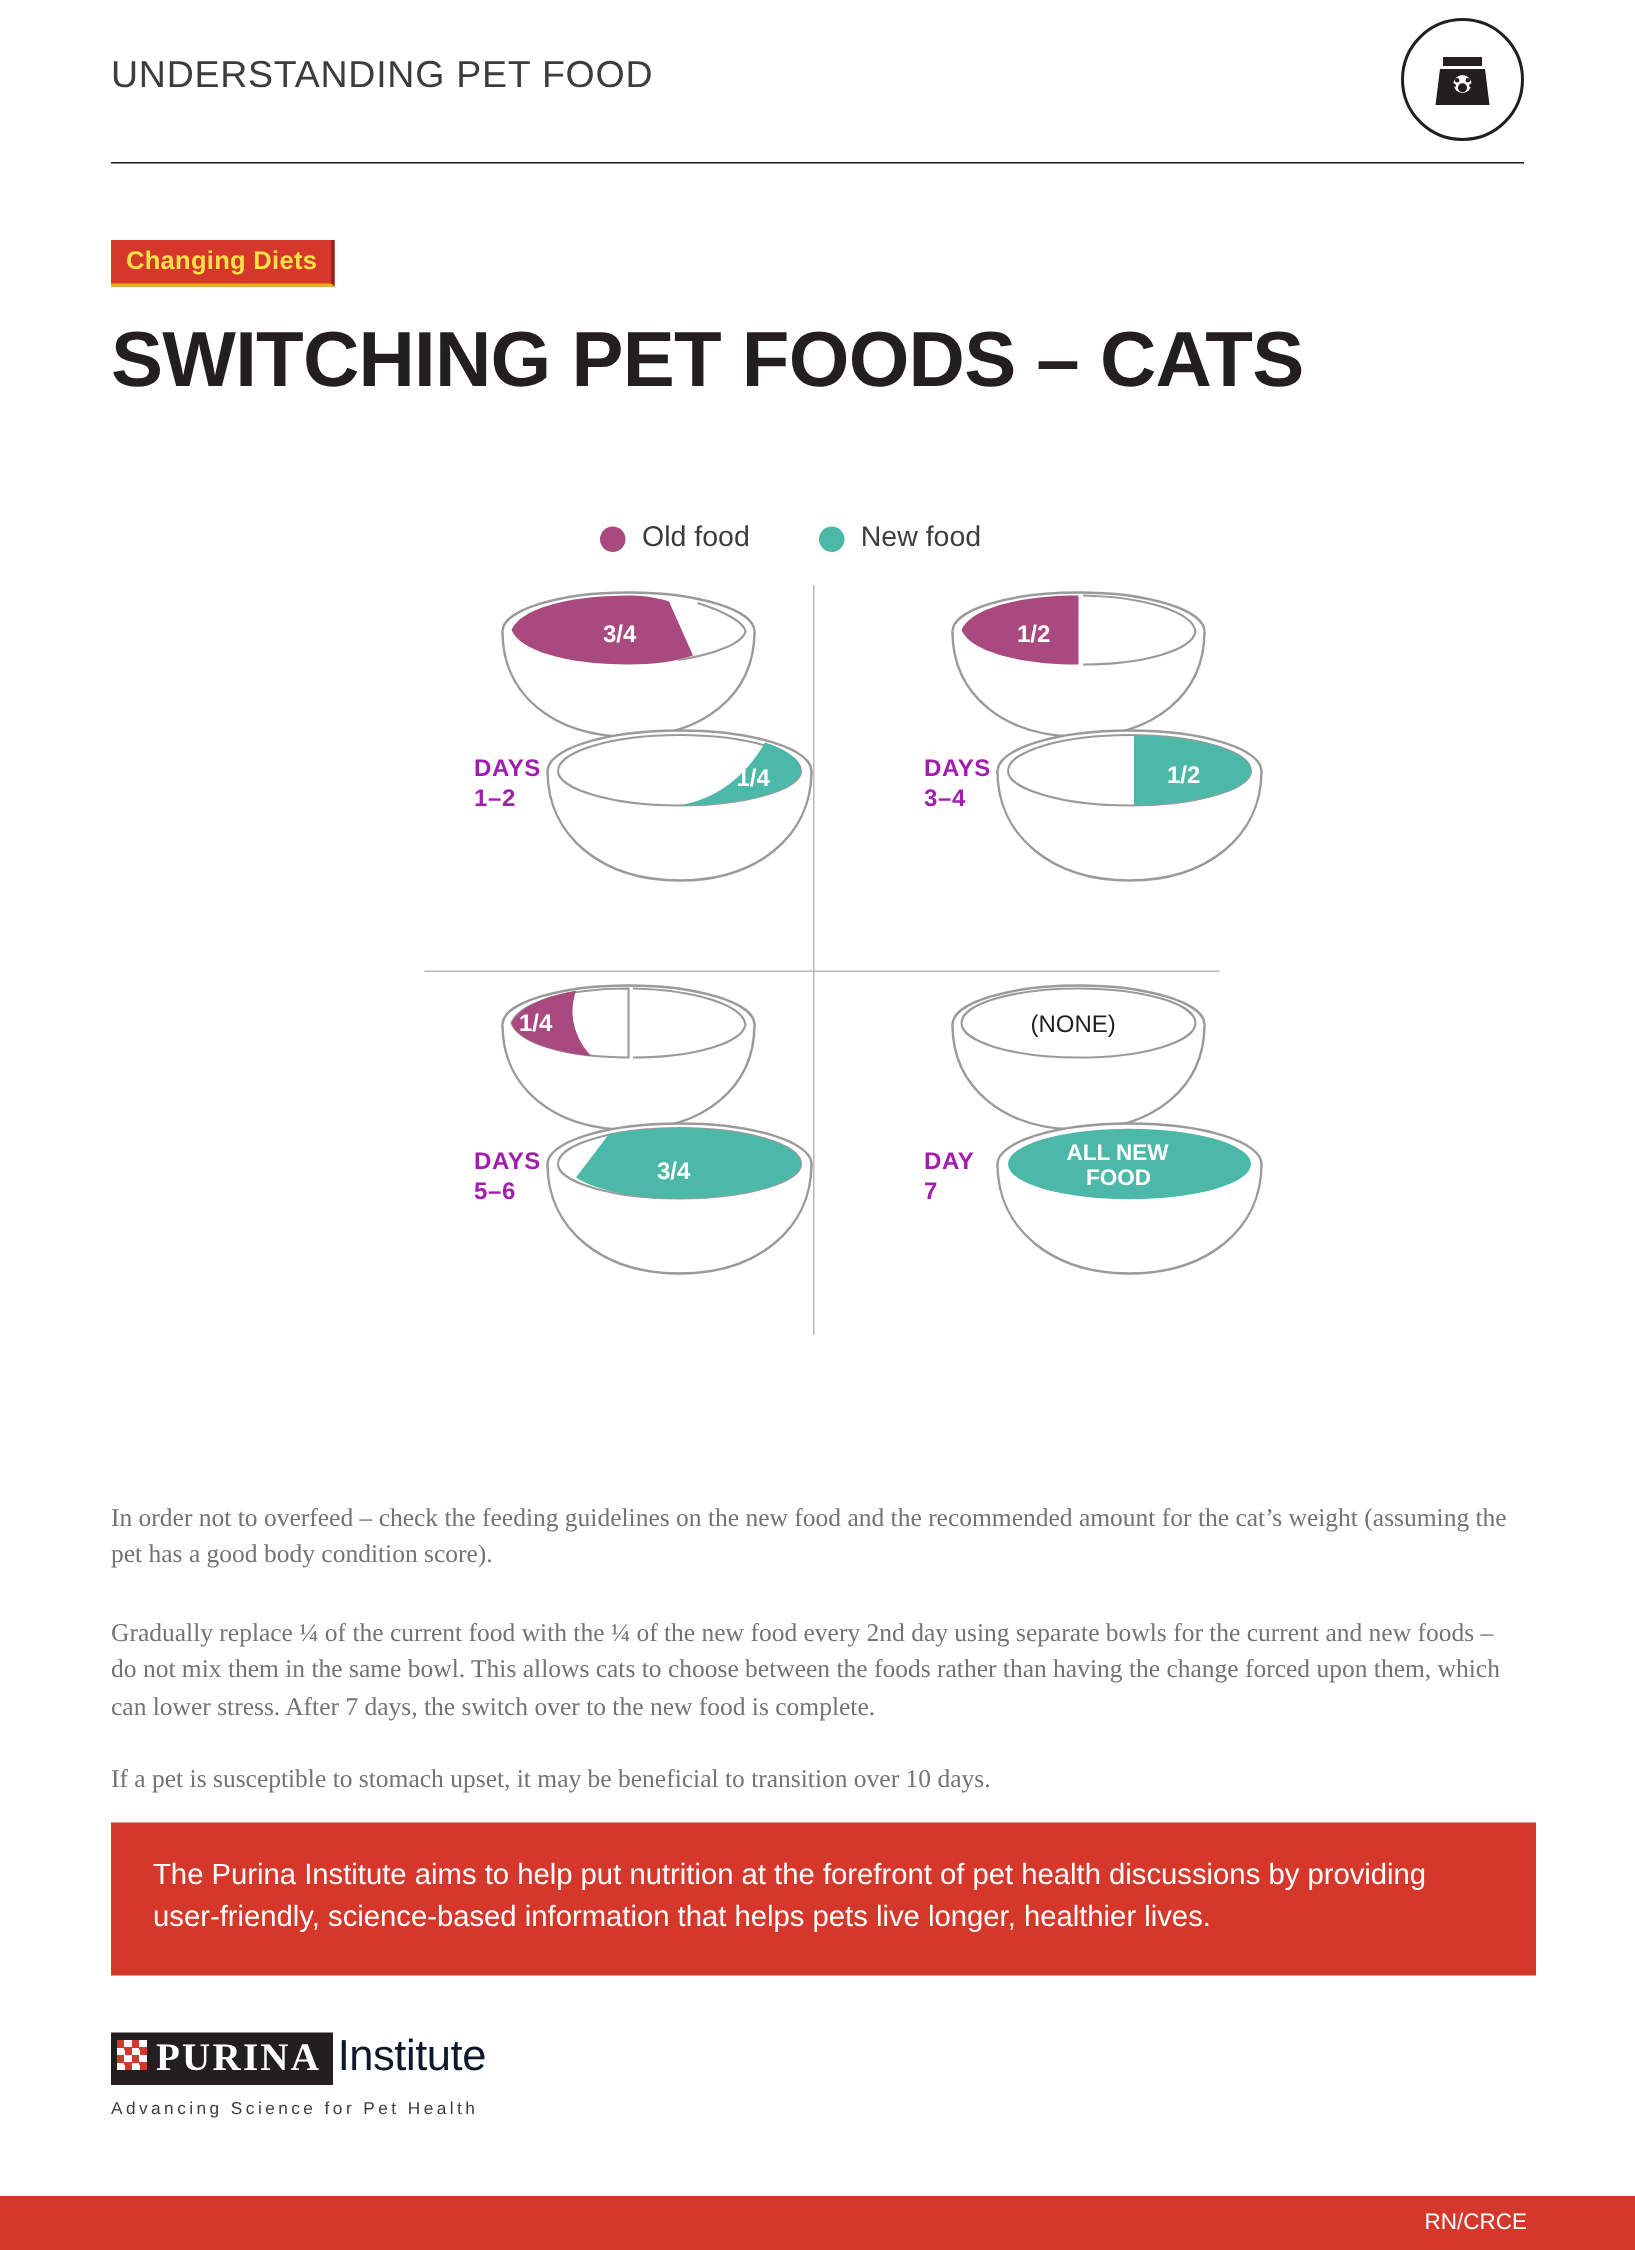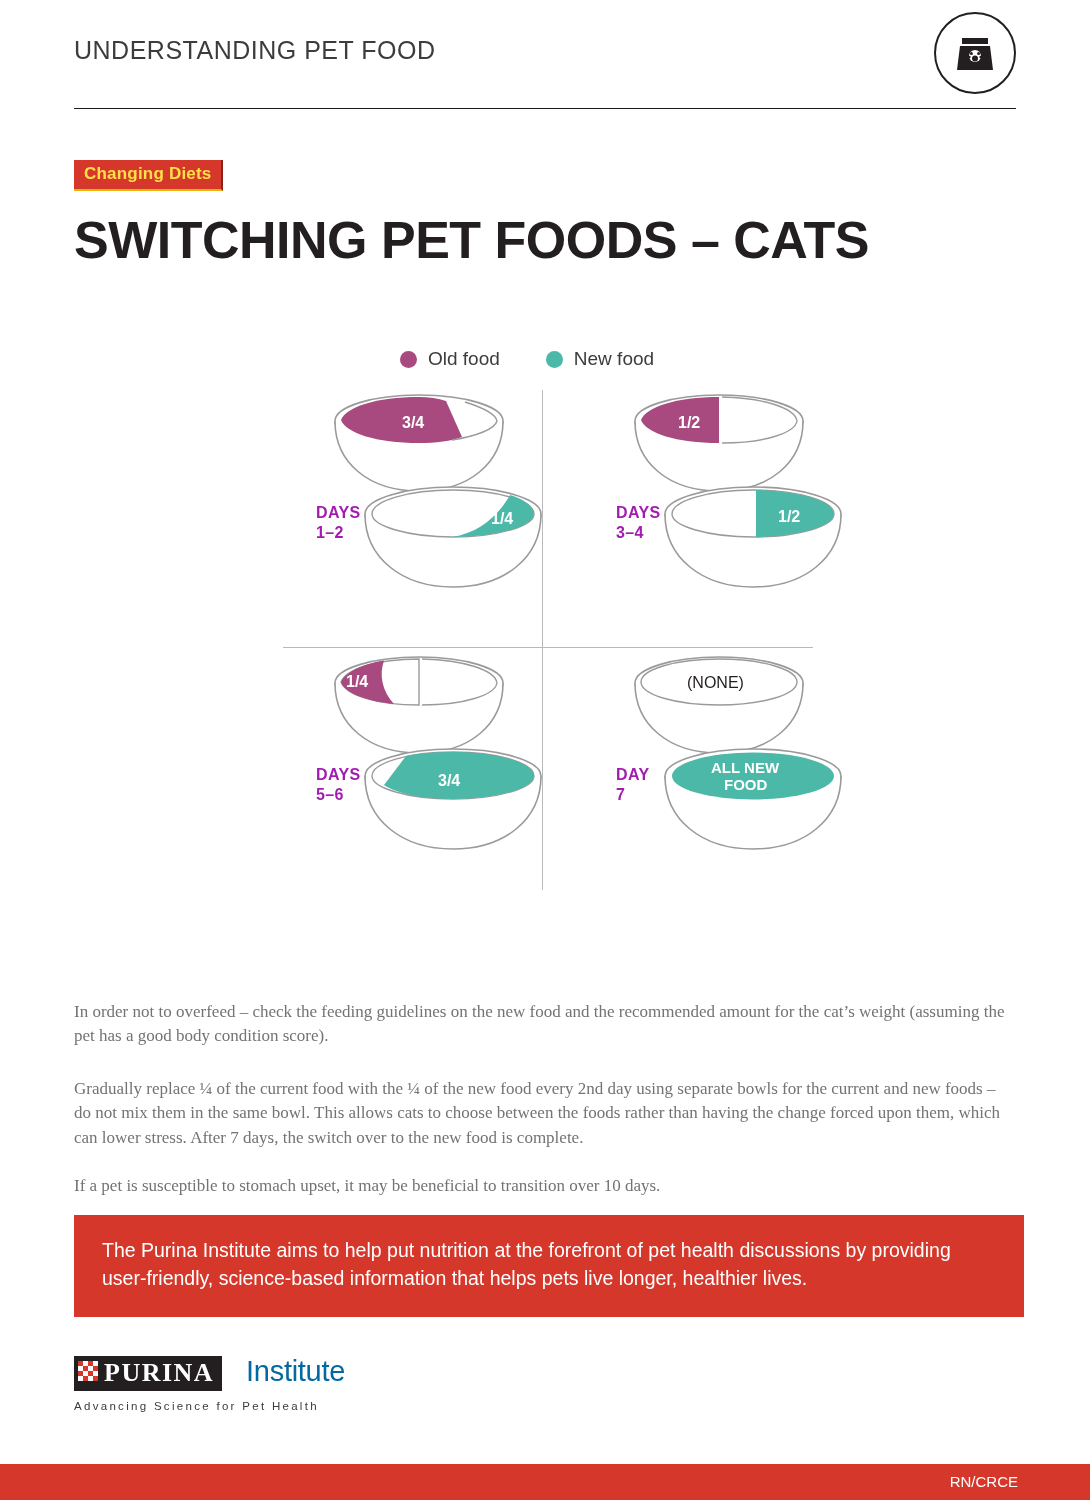--- a/index.html
+++ b/index.html
@@ -193,21 +193,21 @@
     line-height: 1.43;
     box-sizing: border-box;
   }
   
   .purina-logo {
     position: absolute;
     left: 74px;
     top: 1355px;
     display: flex;
     align-items: baseline;
-    gap: 24px;
+    gap: 3px;
   }
   .purina-mark {
     background: #231f20;
     color: #ffffff;
     font-family: "Liberation Serif", serif;
     font-weight: 700;
     font-size: 26px;
     letter-spacing: 1.5px;
     padding: 2px 8px 3px 30px;
     position: relative;
@@ -217,21 +217,21 @@
     left: 4px;
     top: 5px;
     width: 20px;
     height: 20px;
     background:
       linear-gradient(45deg, transparent 0) ,
       repeating-conic-gradient(#ffffff 0% 25%, #d6372b 0% 50%) 0 0/10px 10px;
   }
   .institute {
     font-size: 29px;
-    color: #0369a1;
+    color: #0f172a;
     font-weight: 400;
     letter-spacing: -0.3px;
   }
   .tagline {
     position: absolute;
     left: 74px;
     top: 1400px;
     font-size: 11.5px;
     letter-spacing: 2.3px;
     color: #3c3c3b;

